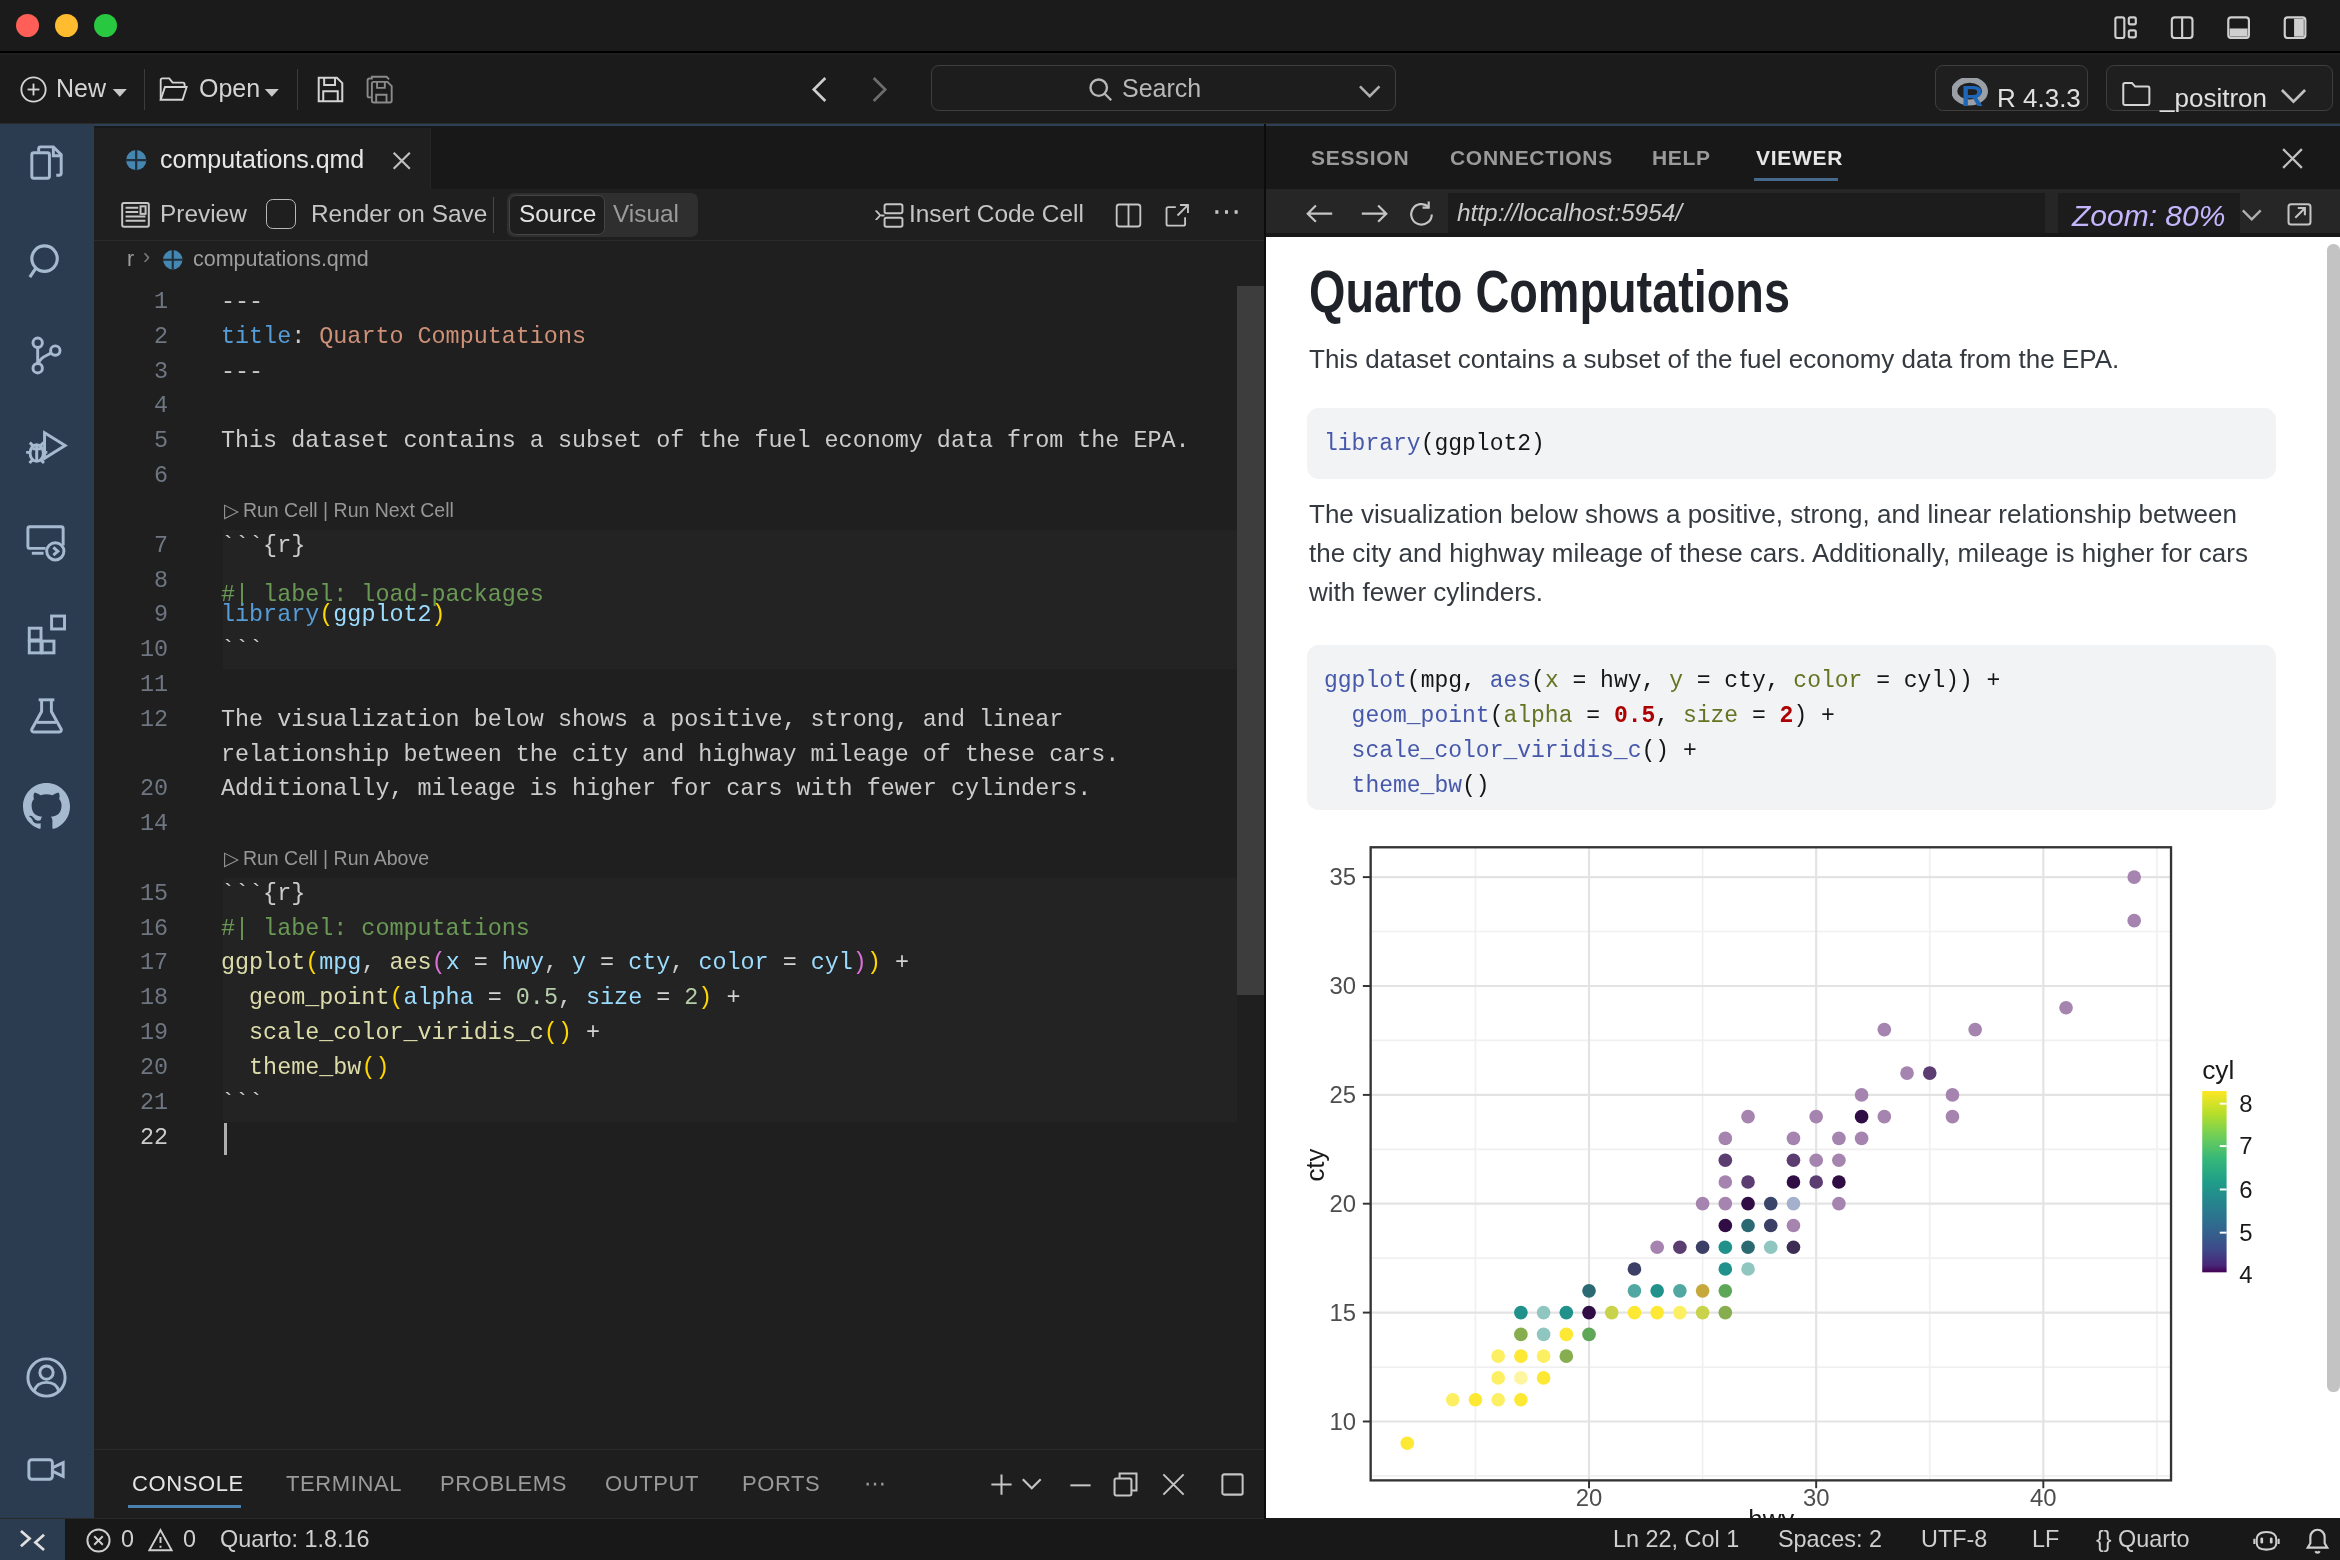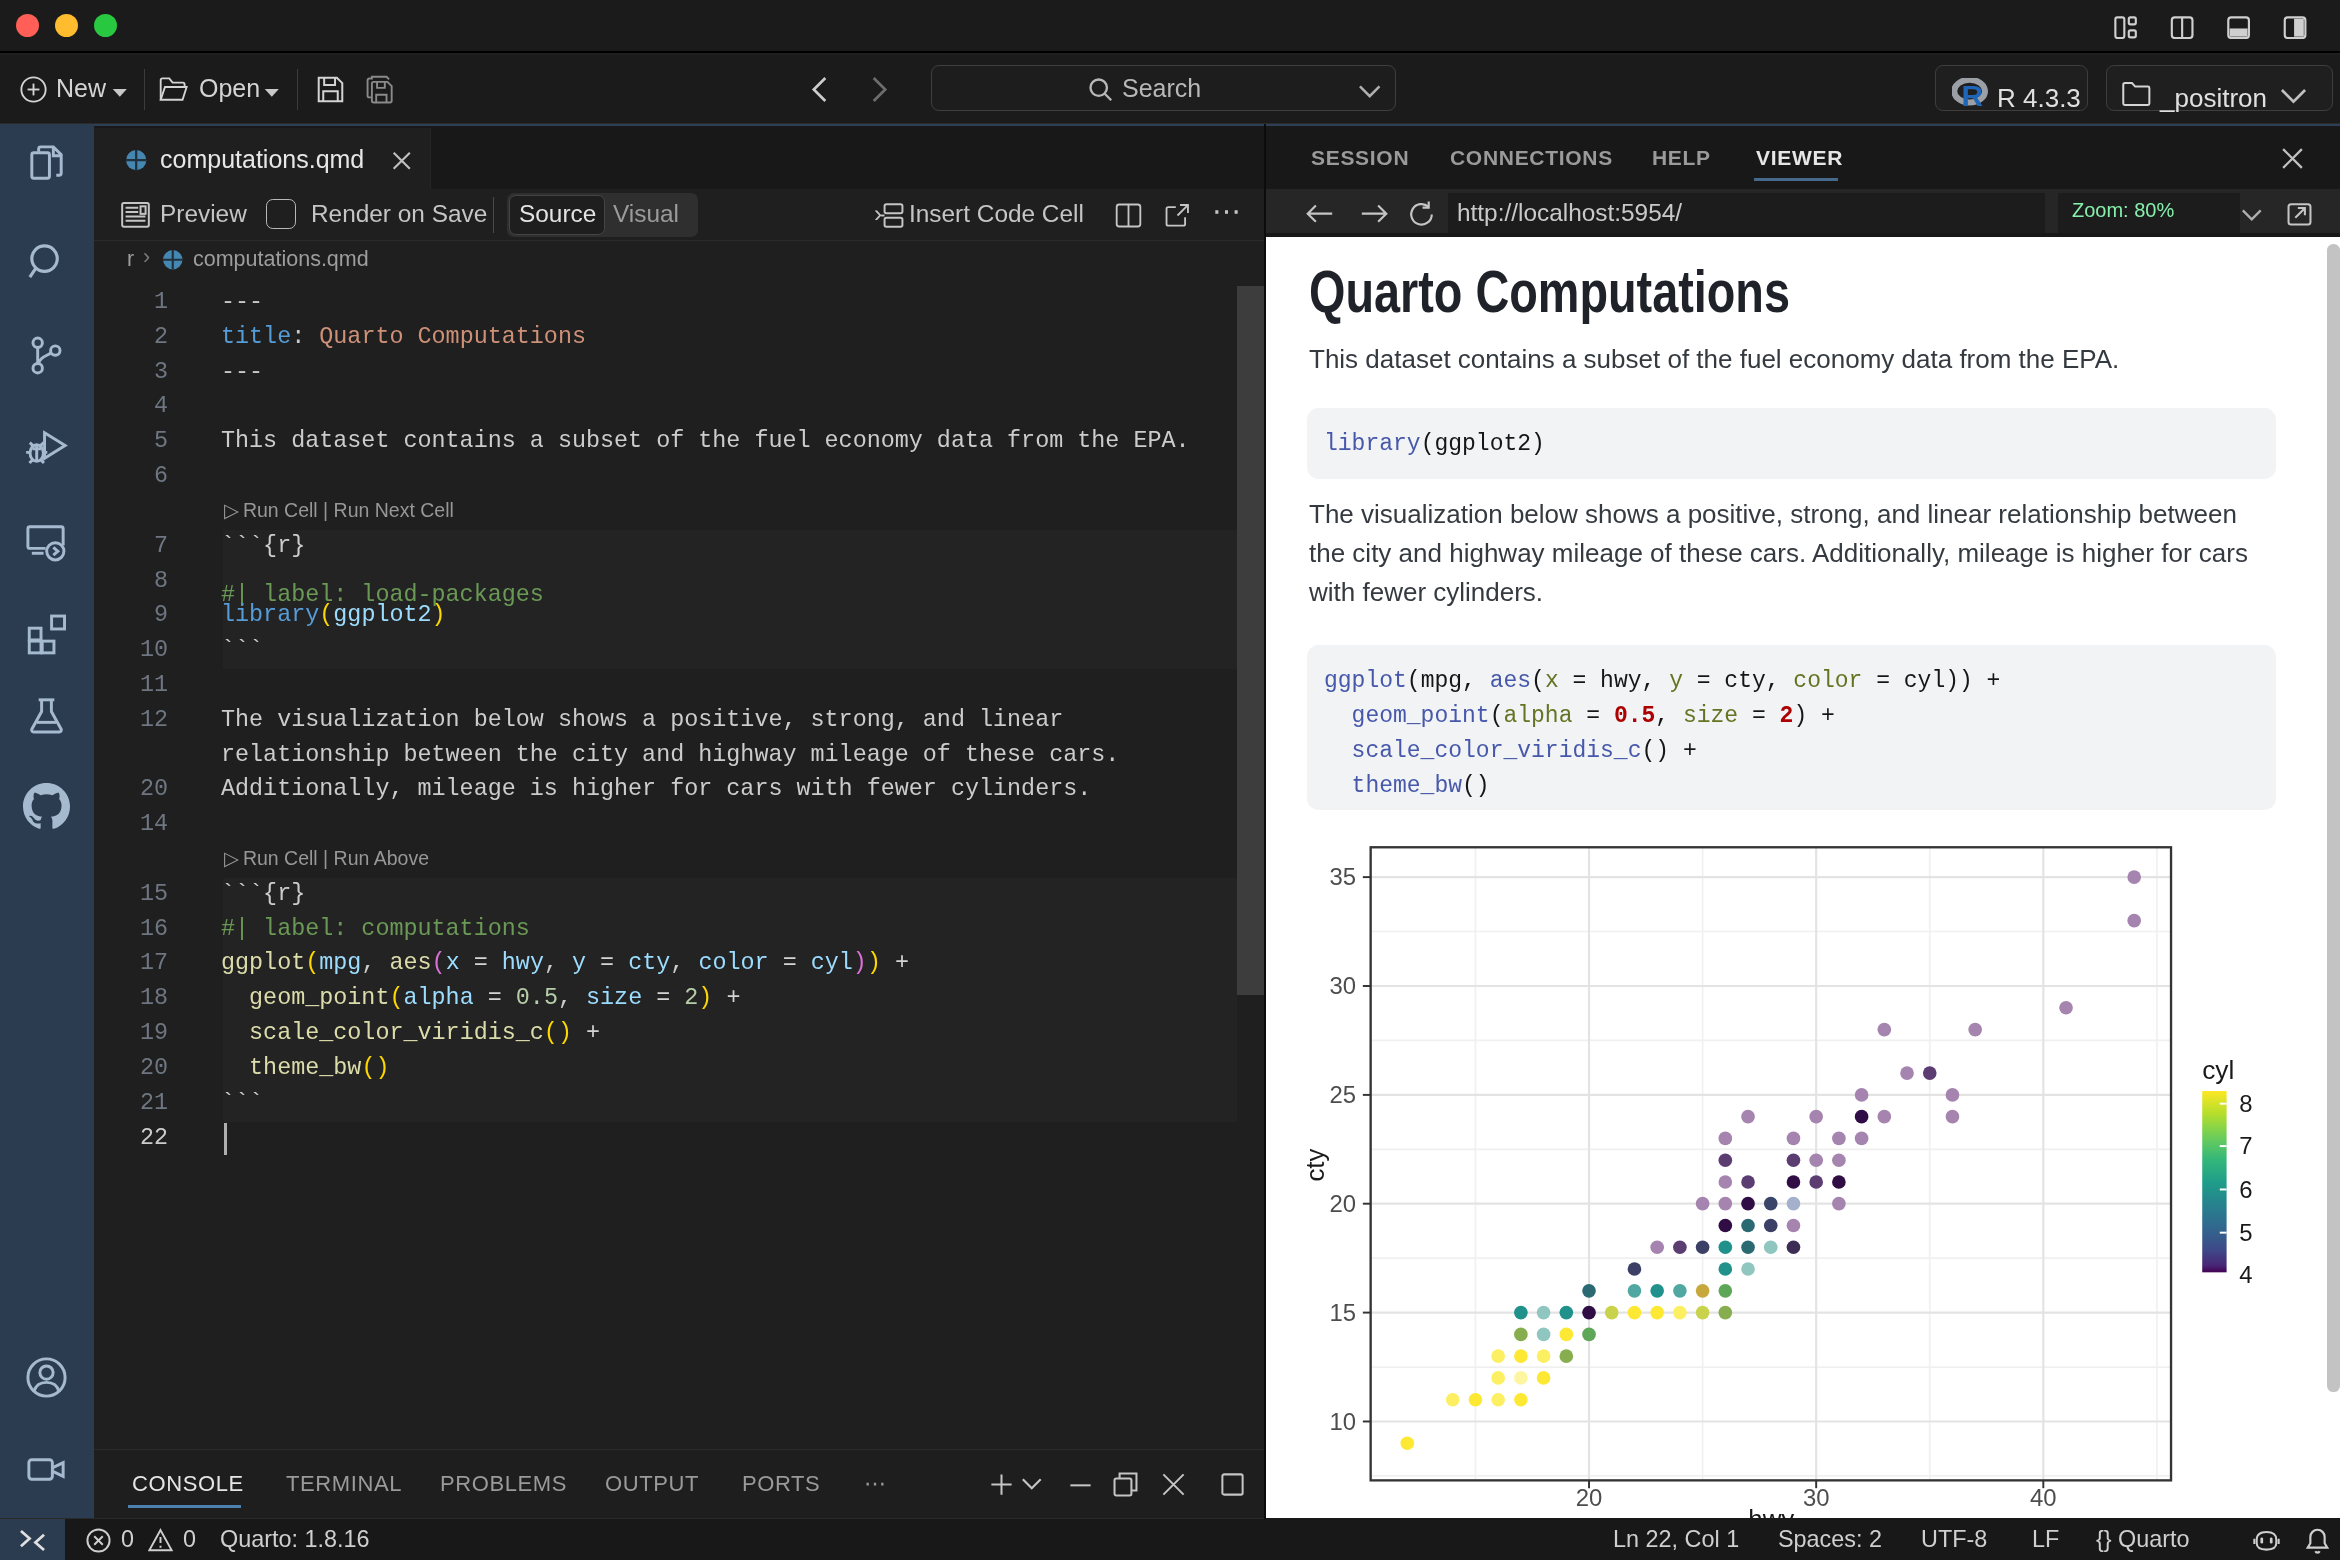--- a/index.html
+++ b/index.html
@@ -32,21 +32,21 @@
 .ln { position:absolute; width:74px; text-align:right; color:#6e7681; font-family:"Liberation Mono",monospace; font-size:23.4px; }
 .cl { position:absolute; left:127px; white-space:pre; font-family:"Liberation Mono",monospace; font-size:23.4px; letter-spacing:0px; color:#cccccc; }
 
 #panel { left:94px; top:1449px; width:1170px; height:69px; background:#1e1e1e; border-top:1px solid #2a2a2a; }
 .ptab { position:absolute; top:20.5px; font-size:22px; color:#9a9a9a; letter-spacing:0.6px;}
 
 #statusbar { left:0; top:1518px; width:2341px; height:42px; background:#181818; border-top:1px solid #2a2a2a; color:#cfcfcf; font-size:23.4px; }
 
 #rpane { left:1264px; top:124px; width:1077px; height:1395px; background:#181818; border-left:2px solid #0c0c0c; }
 #rtabs { left:0; top:0; width:1075px; height:65px; border-top:2px solid #2d4057; color:#9a9a9a; font-size:21px; letter-spacing:0.7px;font-weight:bold; }
-#rnav { left:0; top:65px; width:1075px; height:44px; background:#262626; color:#bdbdbd; }
+#rnav { left:0; top:65px; width:1075px; height:44px; background:#262626; color:#bdbdbd;font-style:italic; }
 #vcontent { left:0px; top:113px; width:1075px; height:1281px; background:#ffffff; }
 </style>
 </head>
 <body>
 <div id="root">
 
 <div id="titlebar" class="abs">
   <div class="abs tl" style="left:15.6px; background:#ff5f57;"></div>
   <div class="abs tl" style="left:55px; background:#febc2e;"></div>
   <div class="abs tl" style="left:94px; background:#28c840;"></div>
@@ -385,21 +385,21 @@
     <svg class="abs" style="left:94px;top:12.7px" width="29" height="23.4" viewBox="0 0 16 12" fill="none" stroke="#c5c5c5" stroke-width="1.2">
           <path d="M1 6 H14.5 M10 1.5 L14.5 6 L10 10.5"></path>
         </svg>
     <svg class="abs" style="left:142px;top:10.7px" width="27" height="27" viewBox="0 0 15 15" fill="none" stroke="#c5c5c5" stroke-width="1.2">
           <path d="M13.2 8 a5.7 5.7 0 1 1 -1.8-4.2"></path>
           <path d="M11.5 0.8 v3.4 h-3.4"></path>
         </svg>
     <div class="abs" style="left:182px;top:3.9px;width:597px;height:40px;background:#1c1c1c;"></div>
     <div class="abs" style="left:191px;top:9.8px;color:#c9c9c9;font-size:24.4px;">http://localhost:5954/</div>
     <div class="abs" style="left:792px;top:3.9px;width:182px;height:40px;background:#1c1c1c;"></div>
-    <div class="abs" style="left:806px;top:9.8px;color:#86efac;font-size:20px;">Zoom: 80%</div>
+    <div class="abs" style="left:806px;top:9.8px;color:#c4b5fd;font-size:30px;">Zoom: 80%</div>
     <svg class="abs" style="left:975px;top:18.5px" width="21.5" height="13.7" viewBox="0 0 12 7" fill="none" stroke="#b0b0b0" stroke-width="1.3">
           <path d="M1 1 L6 6 L11 1"></path>
         </svg>
     <svg class="abs" style="left:1020px;top:10.7px" width="27" height="27" viewBox="0 0 16 16" fill="none" stroke="#c5c5c5" stroke-width="1.2">
           <rect x="1.5" y="2.5" width="13" height="12" rx="1.5"></rect>
           <path d="M5.5 10.5 L11 5 M7 4.8 h4.2 V9"></path>
         </svg>
   </div>
   <div id="vcontent" class="abs">
 

